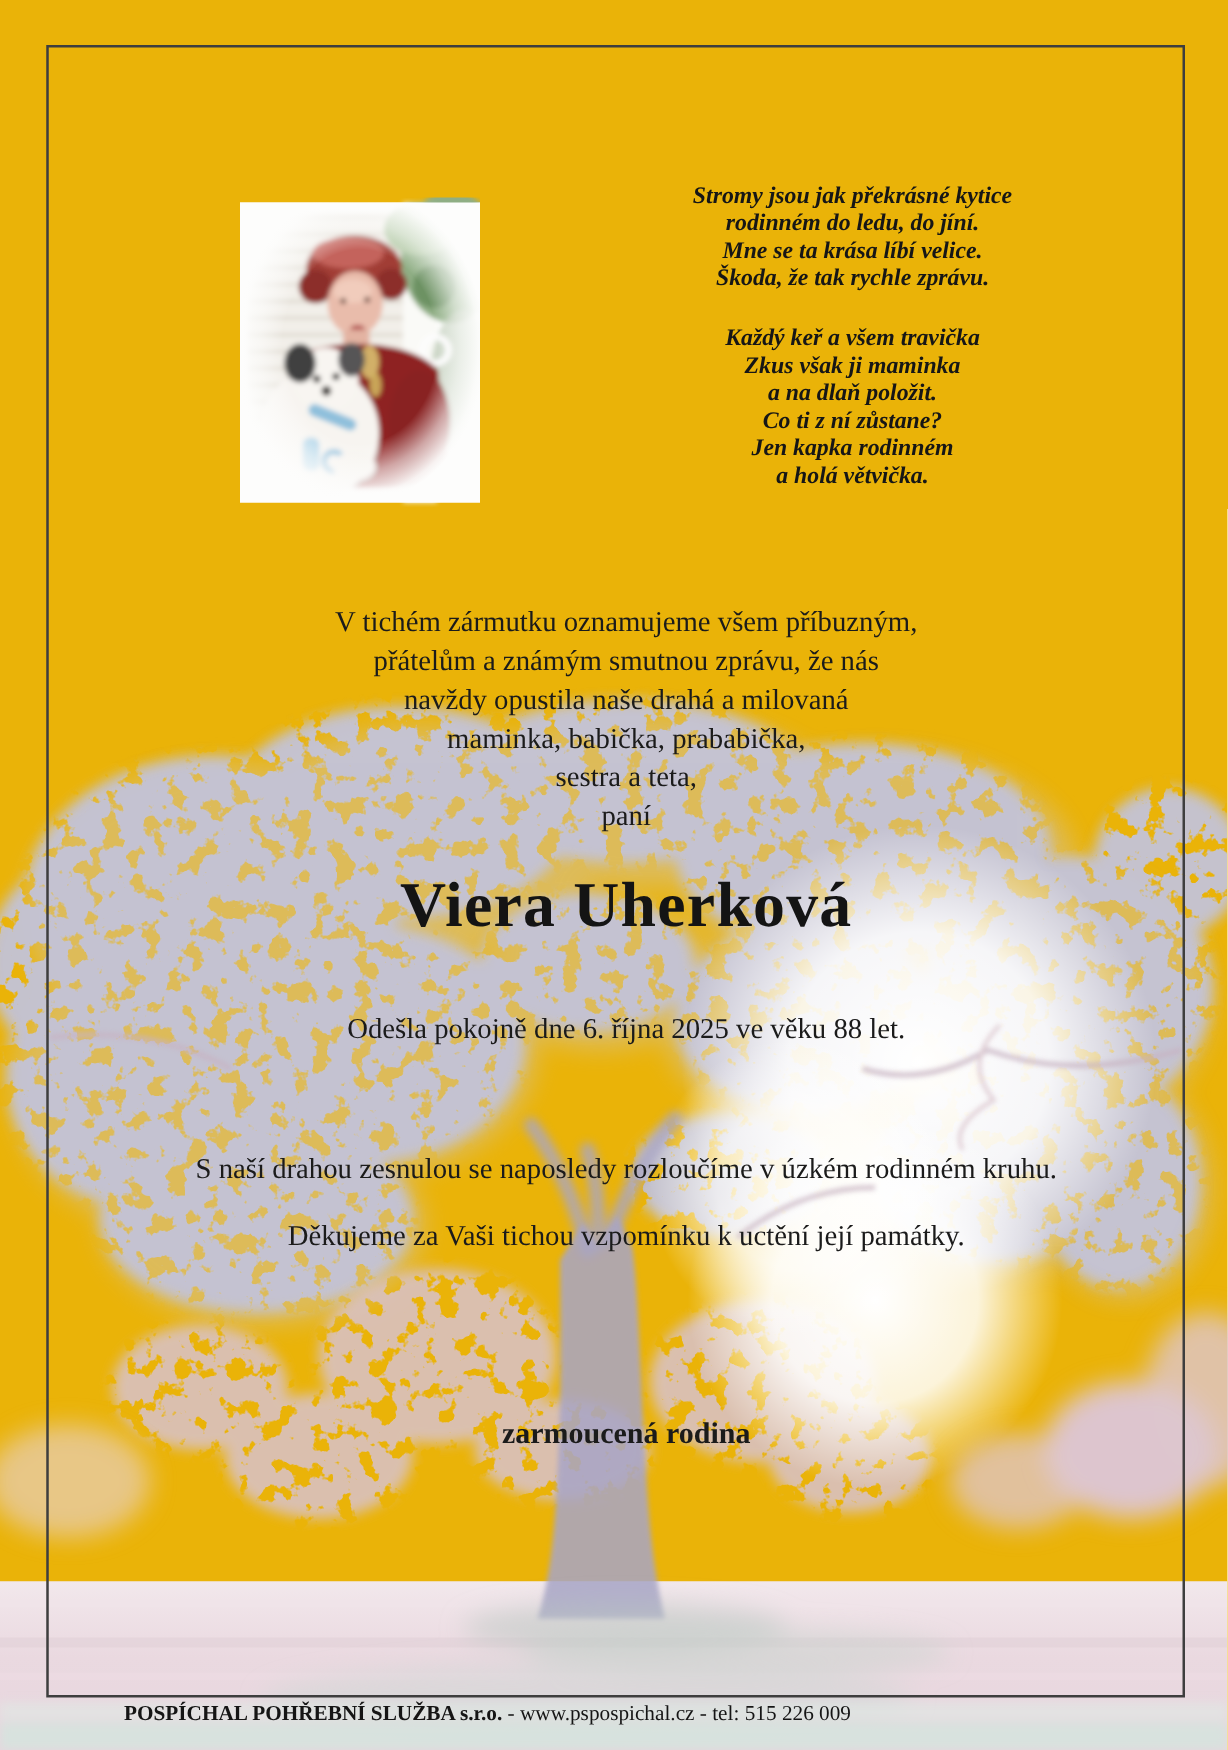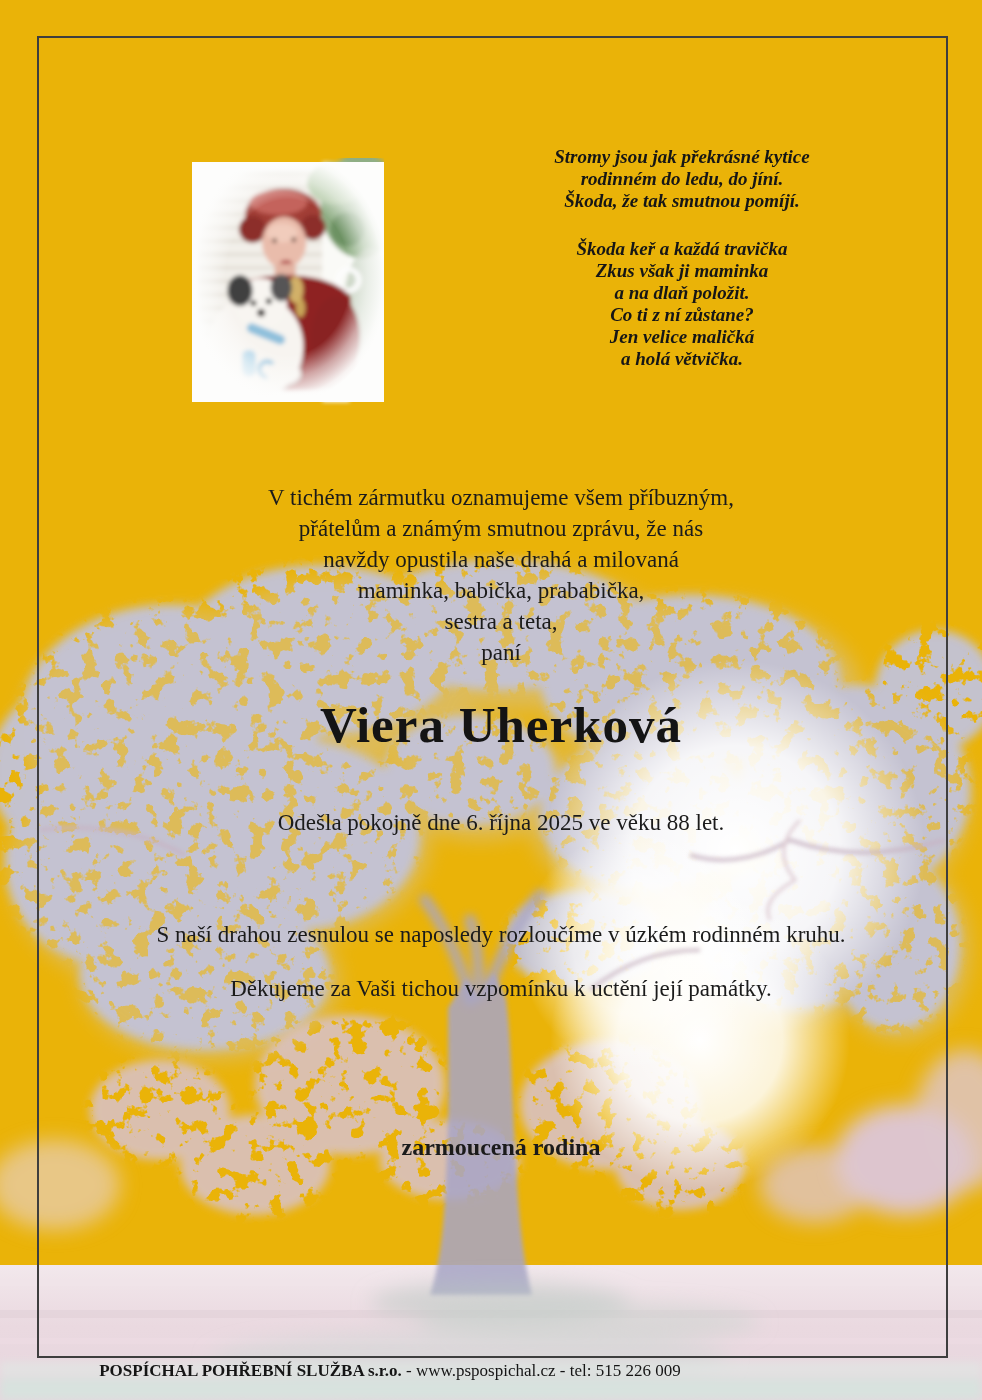--- a/index.html
+++ b/index.html
@@ -220,28 +220,29 @@
         <ellipse cx="95" cy="220" rx="18" ry="12" fill="#f6f3ee"></ellipse>
       </g>
       <rect width="200" height="250" fill="url(#vig)"></rect>
     </svg>
   </div>
 
   <div class="poem">
     <div class="stanza1">
       <div>Stromy jsou jak překrásné kytice</div>
       <div>rodinném do ledu, do jíní.</div>
-      <div>Škoda, že tak smutnou pomíjí.</div>
+      <div>Mne se ta krása líbí velice.</div>
+      <div>Škoda, že tak rychle zprávu.</div>
     </div>
     <div class="stanza2">
-      <div>Škoda keř a každá travička</div>
+      <div>Každý keř a všem travička</div>
       <div>Zkus však ji maminka</div>
       <div>a na dlaň položit.</div>
       <div>Co ti z ní zůstane?</div>
-      <div>Jen velice maličká</div>
+      <div>Jen kapka rodinném</div>
       <div>a holá větvička.</div>
     </div>
   </div>
 
   <div class="announcement">
     <div>V tichém zármutku oznamujeme všem příbuzným,</div>
     <div>přátelům a známým smutnou zprávu, že nás</div>
     <div>navždy opustila naše drahá a milovaná</div>
     <div>maminka, babička, prababička,</div>
     <div>sestra a teta,</div>

